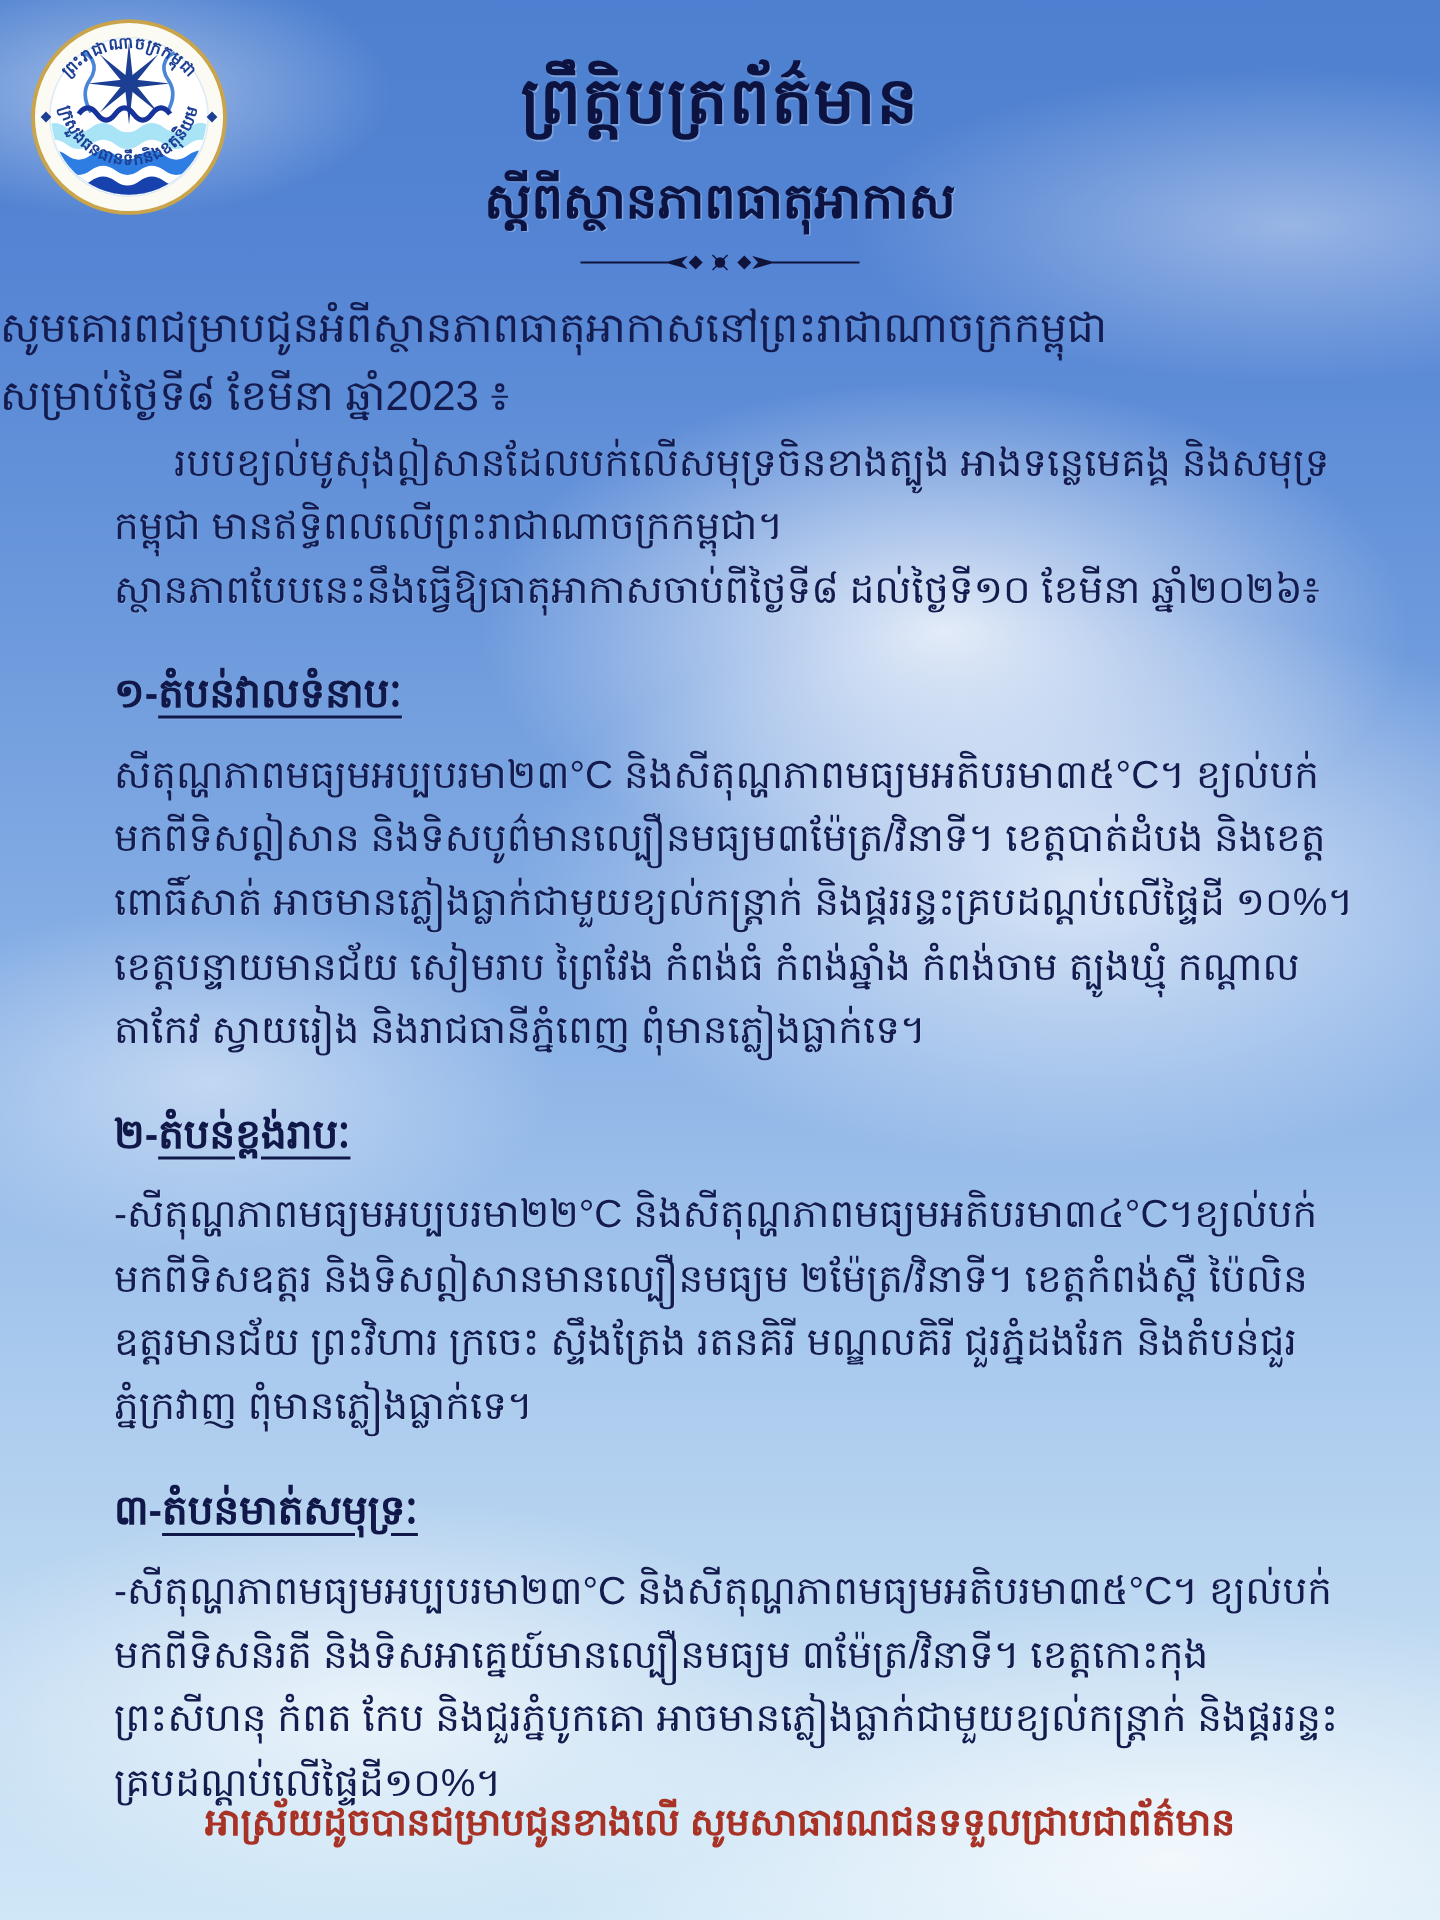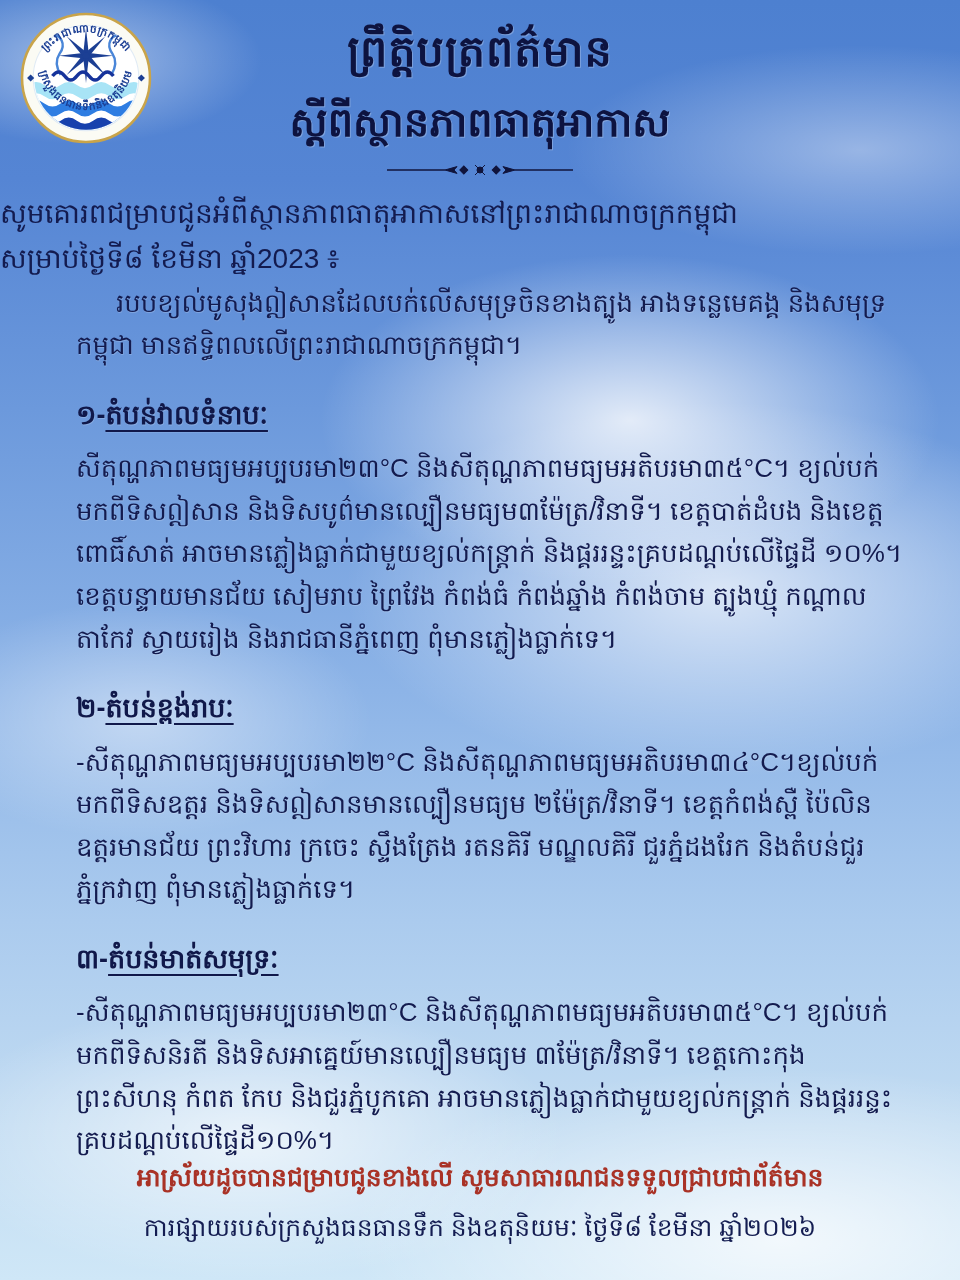--- a/index.html
+++ b/index.html
@@ -16,27 +16,27 @@
       radial-gradient(ellipse 260px 120px at 80px 60px,  rgba(255,255,255,.45), rgba(255,255,255,0) 70%),
       radial-gradient(ellipse 420px 150px at 860px 150px, rgba(255,255,255,.40), rgba(255,255,255,0) 70%),
       radial-gradient(ellipse 430px 230px at 630px 420px, rgba(255,255,255,.80), rgba(255,255,255,0) 72%),
       radial-gradient(ellipse 520px 260px at 720px 590px, rgba(255,255,255,.70), rgba(255,255,255,0) 72%),
       radial-gradient(ellipse 330px 170px at 140px 720px, rgba(255,255,255,.45), rgba(255,255,255,0) 70%),
       radial-gradient(ellipse 450px 200px at 250px 1140px, rgba(255,255,255,.65), rgba(255,255,255,0) 70%),
       radial-gradient(ellipse 600px 240px at 780px 1240px, rgba(255,255,255,.75), rgba(255,255,255,0) 72%),
       linear-gradient(180deg,#4d80d0 0%, #5585d4 14%, #6c99dc 32%, #8db4e7 54%, #abcbee 72%, #c2dcf2 88%, #cfe7f7 100%);
   }
   .logo{position:absolute;top:12px;left:20px;width:132px;height:132px;}
-  header{position:relative;text-align:center;padding-top:24px;}
+  header{position:relative;text-align:center;padding-top:40px;}
   .title{
     font-size:43px;font-weight:700;color:#0d1340;margin:0;
     letter-spacing:1px;text-shadow:1px 1px 0 rgba(255,255,255,.25);
   }
   .subtitle{
-    font-size:40px;font-weight:700;color:#0d1340;margin:10px 0 0 0;
+    font-size:33px;font-weight:700;color:#0d1340;margin:10px 0 0 0;
     text-shadow:1px 1px 0 rgba(255,255,255,.25);
   }
   .ornament{margin-top:6px;line-height:0;}
   .intro{
     position:relative;text-align:left;margin-top:14px;
     font-size:28px;line-height:1.6;color:#131b4f;
   }
   .content{
     position:relative;
     padding:0 56px 0 76px;
@@ -137,34 +137,34 @@
     </div>
   </header>
 
   <div class="intro">
     <div>សូមគោរពជម្រាបជូនអំពីស្ថានភាពធាតុអាកាសនៅព្រះរាជាណាចក្រកម្ពុជា</div>
     <div>សម្រាប់ថ្ងៃទី៨ ខែមីនា ឆ្នាំ2023 ៖</div>
   </div>
 
   <main class="content">
     <p class="p-overview">របបខ្យល់មូសុងឦសានដែលបក់លើសមុទ្រចិនខាងត្បូង អាងទន្លេមេគង្គ និងសមុទ្រកម្ពុជា មានឥទ្ធិពលលើព្រះរាជាណាចក្រកម្ពុជា។</p>
+    <p class="p-period">ស្ថានភាពបែបនេះនឹងធ្វើឱ្យធាតុអាកាសចាប់ពីថ្ងៃទី៨ ដល់ថ្ងៃទី១០ ខែមីនា ឆ្នាំ២០២៦៖</p>
 
     <div class="section">
       <div class="sec-head"><span>១-</span><span class="u">តំបន់វាលទំនាបៈ</span></div>
       <p>សីតុណ្ហភាពមធ្យមអប្បបរមា២៣°C និងសីតុណ្ហភាពមធ្យមអតិបរមា៣៥°C។ ខ្យល់បក់មកពីទិសឦសាន និងទិសបូព៌មានល្បឿនមធ្យម៣ម៉ែត្រ/វិនាទី។ ខេត្តបាត់ដំបង និងខេត្តពោធិ៍សាត់ អាចមានភ្លៀងធ្លាក់ជាមួយខ្យល់កន្ត្រាក់ និងផ្គររន្ទះគ្របដណ្តប់លើផ្ទៃដី ១០%។ ខេត្តបន្ទាយមានជ័យ សៀមរាប ព្រៃវែង កំពង់ធំ កំពង់ឆ្នាំង កំពង់ចាម ត្បូងឃ្មុំ កណ្តាល តាកែវ ស្វាយរៀង និងរាជធានីភ្នំពេញ ពុំមានភ្លៀងធ្លាក់ទេ។</p>
     </div>
 
     <div class="section">
       <div class="sec-head"><span>២-</span><span class="u">តំបន់ខ្ពង់រាបៈ</span></div>
       <p>-សីតុណ្ហភាពមធ្យមអប្បបរមា២២°C និងសីតុណ្ហភាពមធ្យមអតិបរមា៣៤°C។ខ្យល់បក់មកពីទិសឧត្តរ និងទិសឦសានមានល្បឿនមធ្យម ២ម៉ែត្រ/វិនាទី។ ខេត្តកំពង់ស្ពឺ ប៉ៃលិន ឧត្តរមានជ័យ ព្រះវិហារ ក្រចេះ ស្ទឹងត្រែង រតនគិរី មណ្ឌលគិរី ជួរភ្នំដងរែក និងតំបន់ជួរភ្នំក្រវាញ ពុំមានភ្លៀងធ្លាក់ទេ។</p>
     </div>
 
     <div class="section">
       <div class="sec-head"><span>៣-</span><span class="u">តំបន់មាត់សមុទ្រៈ</span></div>
       <p>-សីតុណ្ហភាពមធ្យមអប្បបរមា២៣°C និងសីតុណ្ហភាពមធ្យមអតិបរមា៣៥°C។ ខ្យល់បក់មកពីទិសនិរតី និងទិសអាគ្នេយ៍មានល្បឿនមធ្យម ៣ម៉ែត្រ/វិនាទី។ ខេត្តកោះកុង ព្រះសីហនុ កំពត កែប និងជួរភ្នំបូកគោ អាចមានភ្លៀងធ្លាក់ជាមួយខ្យល់កន្ត្រាក់ និងផ្គររន្ទះគ្របដណ្តប់លើផ្ទៃដី១០%។</p>
     </div>
   </main>
 
   <footer>
     <div class="notice">អាស្រ័យដូចបានជម្រាបជូនខាងលើ សូមសាធារណជនទទួលជ្រាបជាព័ត៌មាន</div>
-    <div class="source">ការផ្សាយរបស់ក្រសួងធនធានទឹក និងឧតុនិយមៈ ថ្ងៃទី៨ ខែមីនា ឆ្នាំ២០២៦</div>
   </footer>
 </div>
 
 </body></html>

